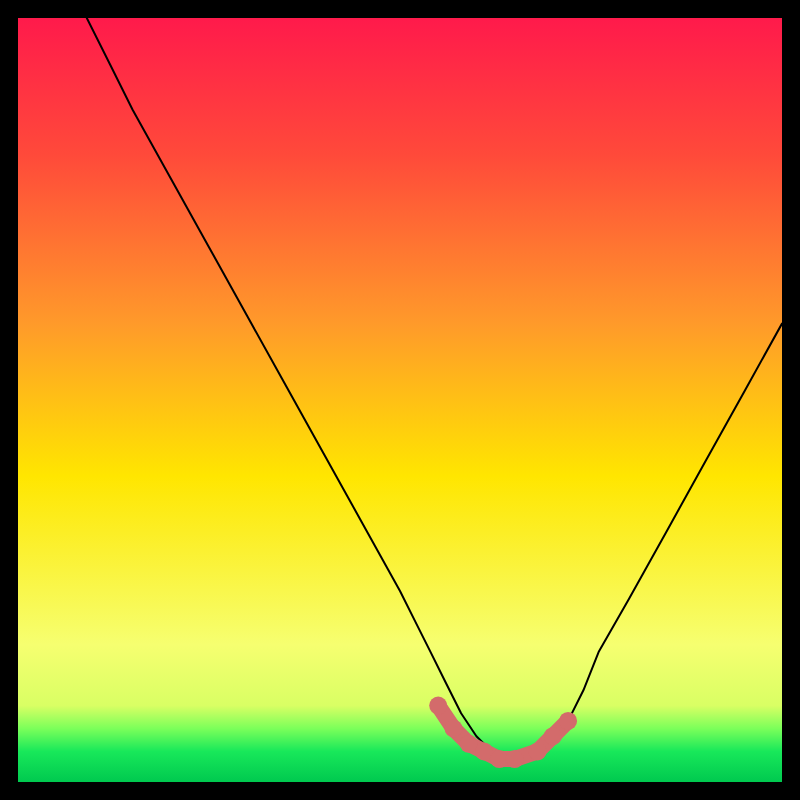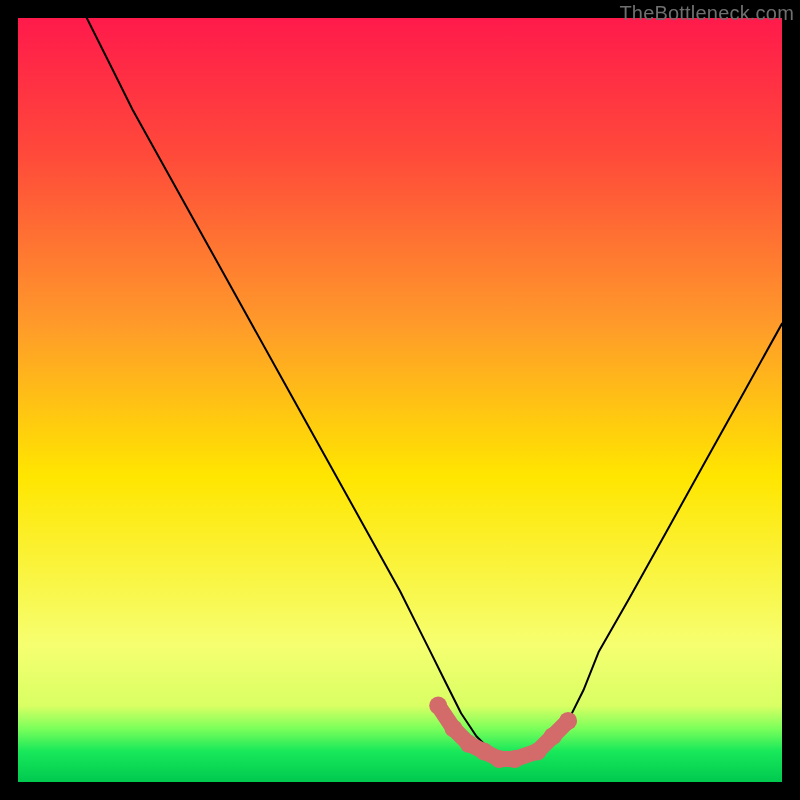--- a/index.html
+++ b/index.html
@@ -61,14 +61,13 @@
         <circle cx="435.5" cy="710.5" r="9" fill="#d36b6b"></circle>
         <circle cx="450.8" cy="725.8" r="9" fill="#d36b6b"></circle>
         <circle cx="466.0" cy="733.4" r="9" fill="#d36b6b"></circle>
         <circle cx="481.3" cy="741.1" r="9" fill="#d36b6b"></circle>
         <circle cx="496.6" cy="741.1" r="9" fill="#d36b6b"></circle>
         <circle cx="519.5" cy="733.4" r="9" fill="#d36b6b"></circle>
         <circle cx="534.8" cy="718.2" r="9" fill="#d36b6b"></circle>
         <circle cx="550.1" cy="702.9" r="9" fill="#d36b6b"></circle>
       </g>
   </svg>
-  <div class="credit">TheBottleneck.com</div>
 </div>
 
 </body></html>

